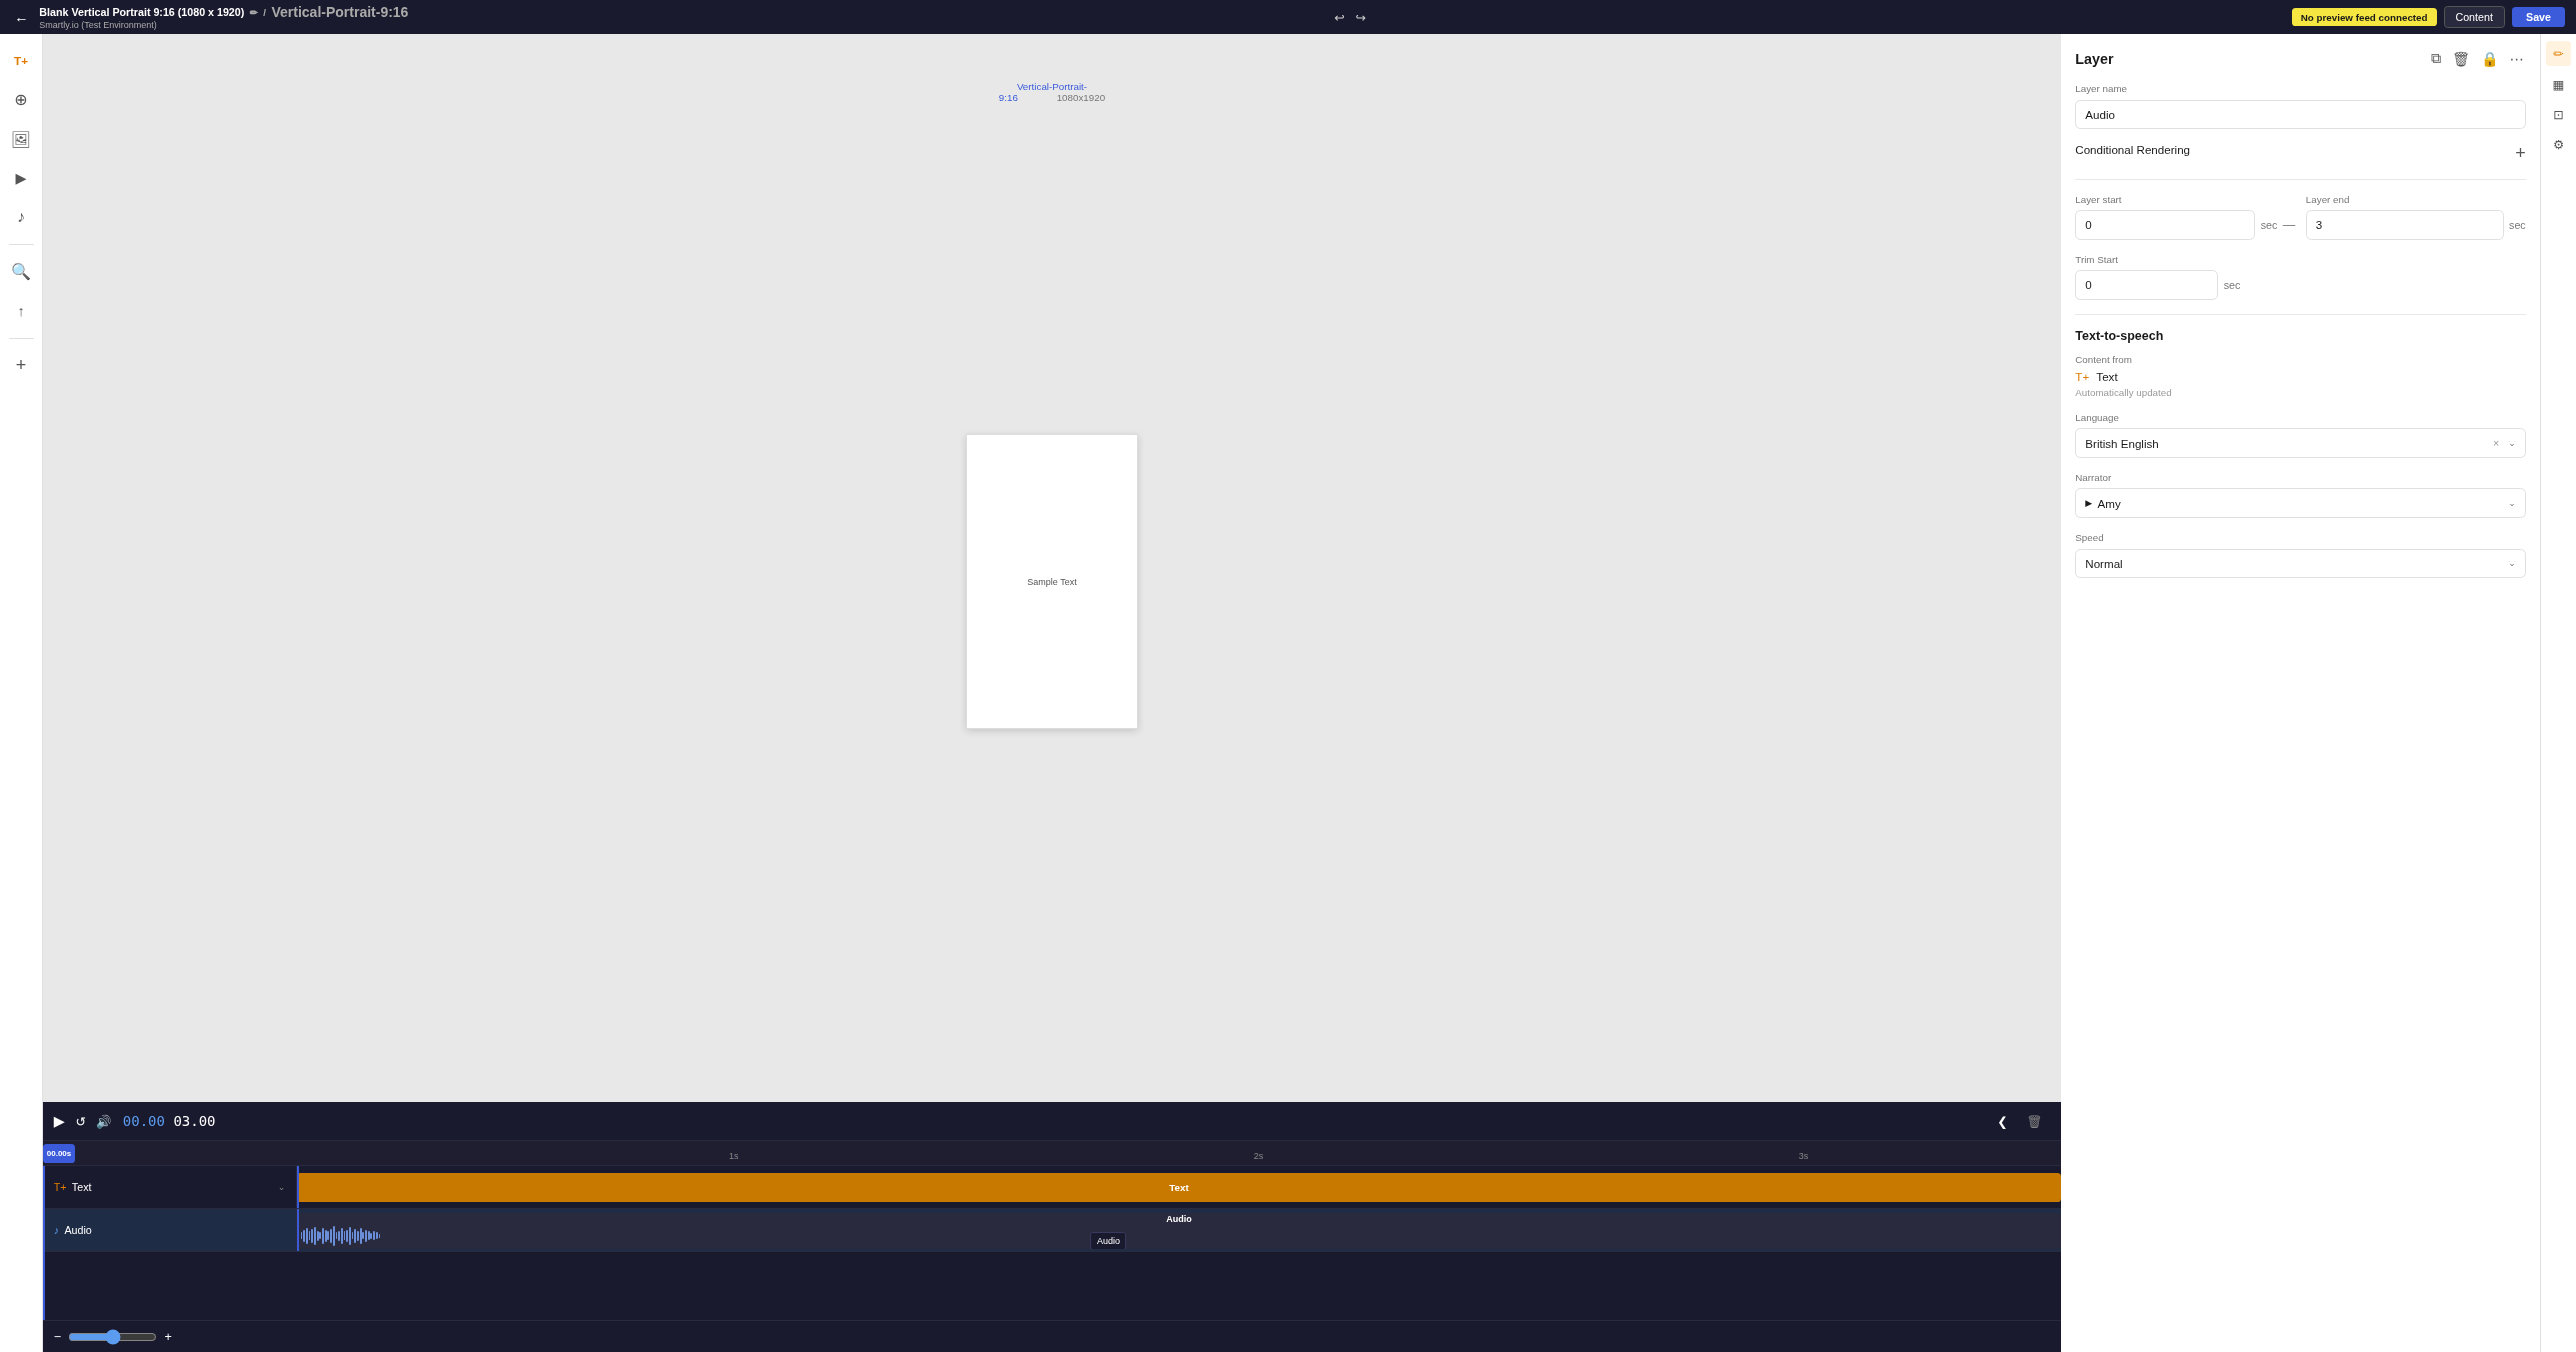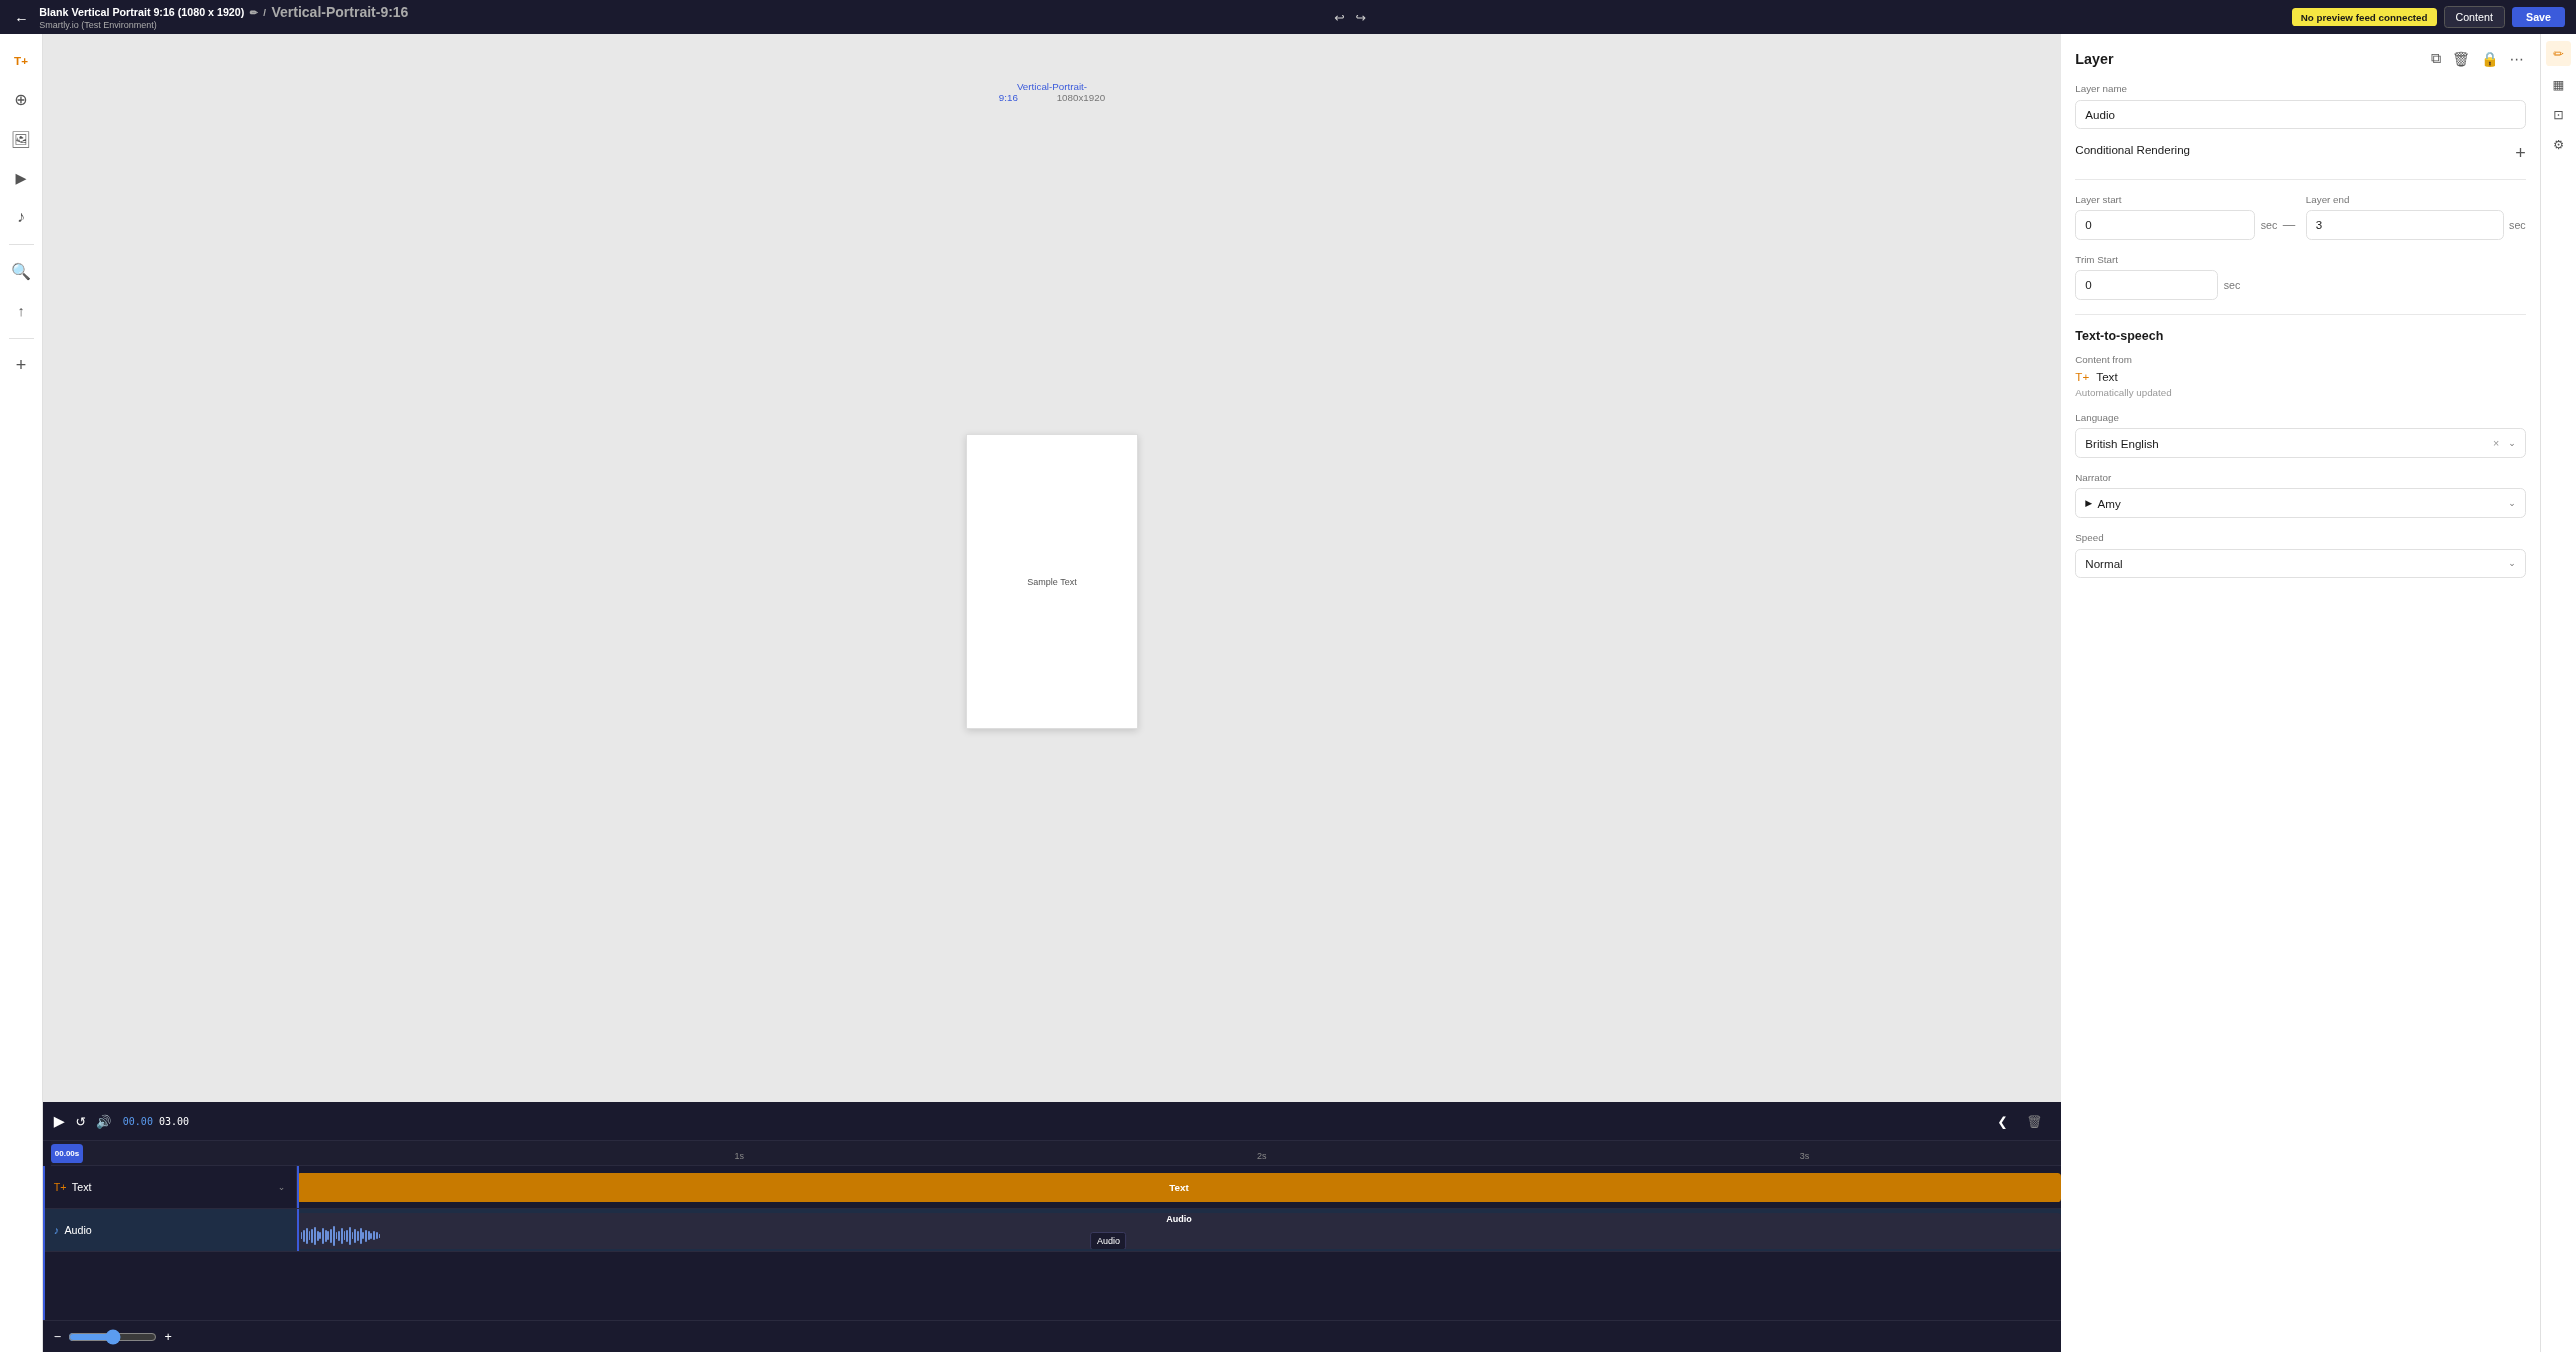--- a/index.html
+++ b/index.html
@@ -156,28 +156,28 @@
       background: #1a1a2e; display: flex; flex-direction: column;
     }
     
     #timeline-controls {
       height: 39px; background: #1a1a2e; display: flex; align-items: center;
       padding: 0 10.7px; gap: 10.7px; border-bottom: 0.9px solid #2a2a3e;
     }
     .play-pause-btn { color: #fff; background: none; border: none; cursor: pointer; font-size: 14.3px; }
     .replay-btn { color: #fff; background: none; border: none; cursor: pointer; font-size: 12.5px; }
     .volume-btn { color: #fff; background: none; border: none; cursor: pointer; font-size: 12.5px; }
-    .time-display { color: #fff; font-size: 10px; font-family: monospace; }
+    .time-display { color: #fff; font-size: 14px; font-family: monospace; }
     .time-current { color: #5b9cf0; }
     .time-total { color: #fff; }
     .collapse-btn { margin-left: auto; color: #fff; background: none; border: none; cursor: pointer; font-size: 12.5px; }
     
     #timeline-ruler {
       height: 21.5px; background: #232335; position: relative; border-bottom: 0.9px solid #2a2a3e;
-      display: flex; align-items: flex-end; padding-bottom: 3.6px; margin-left: 8px;
+      display: flex; align-items: flex-end; padding-bottom: 3.6px;
     }
     .ruler-label {
       position: absolute; color: #888; font-size: 9px; bottom: 3.6px;
     }
     .playhead-indicator {
       position: absolute; top: 0; width: 32px; height: 19.7px;
       background: #3b5bdb; border-radius: 3.6px; display: flex; align-items: center;
       justify-content: center; color: #fff; font-size: 8px; font-weight: 600;
       left: 0;
     }

